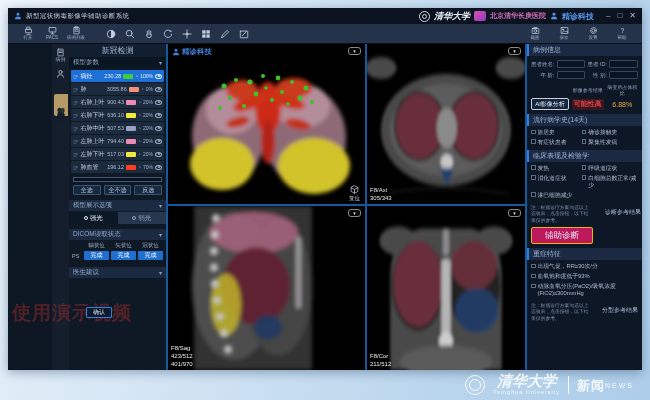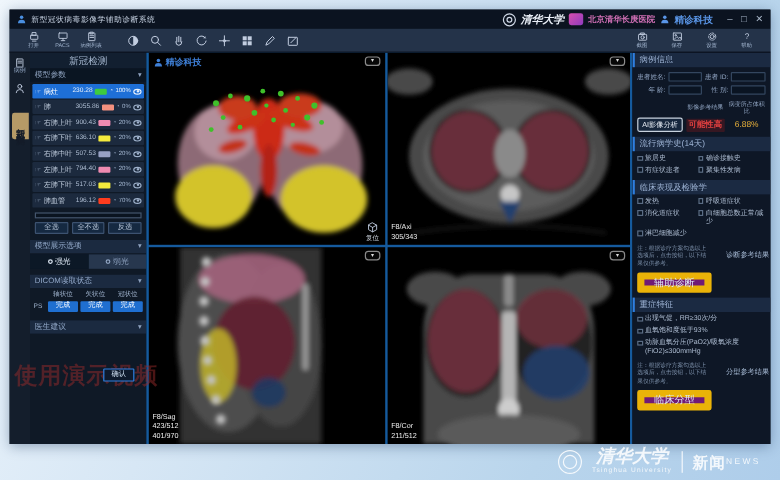--- a/index.html
+++ b/index.html
@@ -26,21 +26,21 @@
   .toolbar{height:20px;background:#243349;display:flex;align-items:center;padding:0 8px;border-bottom:1px solid #0a111c;flex:none;}
   .tb-btn{display:flex;flex-direction:column;align-items:center;justify-content:center;width:24px;}
   .tb-btn svg{width:9px;height:9px;}
   .tb-lbl{font-size:4.5px;color:#9fb2cc;line-height:1;margin-top:1px;white-space:nowrap;}
   .tb-center{display:flex;gap:9px;margin-left:18px;align-items:center;}
   .tb-center svg{width:10px;height:10px;}
   .tb-right{margin-left:auto;display:flex;gap:5px;}
   .ic{stroke:#c2cde0;fill:none;stroke-width:1;stroke-linecap:round;stroke-linejoin:round;}
 
   
-  .main{display:flex;flex:1;min-height:0;}
+  .main{display:flex;flex:1;min-height:0;padding-left:44px;}
 
   
   .sidebar{width:17px;background:#141e2c;display:flex;flex-direction:column;align-items:center;padding-top:4px;flex:none;}
   .side-item{display:flex;flex-direction:column;align-items:center;margin-bottom:6px;}
   .side-item svg{width:9px;height:9px;}
   .side-lbl{font-size:5px;color:#8fa3c0;line-height:1.1;}
   .side-tab{margin-top:10px;writing-mode:vertical-rl;background:#b59a67;color:#141c29;font-size:7.5px;font-weight:bold;
     padding:7px 2px;border-radius:2px 0 0 2px;letter-spacing:2px;}
 
   
@@ -108,21 +108,21 @@
   .res-val{height:11px;background:rgba(150,24,28,.3);color:#e34040;font-weight:bold;font-size:7px;
     display:flex;align-items:center;justify-content:center;border-radius:1px;}
   .vol-val{color:#e8b03a;font-size:7px;text-align:center;}
   .chk-grid{display:grid;grid-template-columns:1fr 1.15fr;gap:3px 2px;padding:1px 4px 4px;}
   .chk-grid.single{grid-template-columns:1fr;}
   .chk{display:flex;gap:2px;align-items:flex-start;font-size:5.8px;color:#aebdd2;line-height:1.2;}
   .box{width:4.5px;height:4.5px;border:1px solid #5a6c84;background:#0a1422;flex:none;margin-top:.5px;}
   .rp-diag{display:grid;grid-template-columns:1fr 46px;gap:2px;padding:2px 4px 4px;align-items:start;}
   .note{font-size:4.8px;color:#7f93ad;line-height:1.35;}
   .res-lbl{font-size:6px;color:#a8bcd6;text-align:right;padding-top:3px;}
-  .big-btn{grid-column:1;width:62px;height:17px;border:6px solid #eab308;background:#701a75;color:#dfe9f5;font-size:8.5px;
+  .big-btn{grid-column:1;width:62px;height:17px;border:1px solid #eab308;background:#be185d;color:#dfe9f5;font-size:8.5px;
     border-radius:2px;display:flex;align-items:center;justify-content:center;margin-top:1px;}
 
   
   .demo-watermark{position:absolute;left:12px;top:300px;font-size:19px;font-weight:bold;color:rgba(150,42,42,.5);
     letter-spacing:1px;z-index:6;pointer-events:none;white-space:nowrap;}
   .confirm-btn{position:absolute;left:86px;top:307px;width:26px;height:11px;border:1px solid #2f7fe0;background:#0e1a2c;
     color:#cfe0f2;font-size:6px;z-index:7;border-radius:1px;line-height:8px;text-align:center;}
 
   
   .frame-footer{position:absolute;left:0;right:0;top:370px;height:30px;display:flex;align-items:center;
@@ -696,21 +696,20 @@
             </div>
           <div class="chk">
               <span class="box"></span>
               <span>动脉血氧分压(PaO2)/吸氧浓度(FiO2)≤300mmHg</span>
             </div>
         </div>
 
         <div class="rp-diag">
           <div class="note">注：根据诊疗方案勾选以上选项后，点击按钮，以下结果仅供参考。</div>
           <div class="res-lbl">分型参考结果</div>
-          <div class="big-btn">临床分型</div>
         </div>
       </div>
     </div>
   </div>
 
   <div class="demo-watermark">使用演示视频</div>
   <div class="confirm-btn">确认</div>
 
   <div class="frame-footer">
     <span class="seal"></span>

